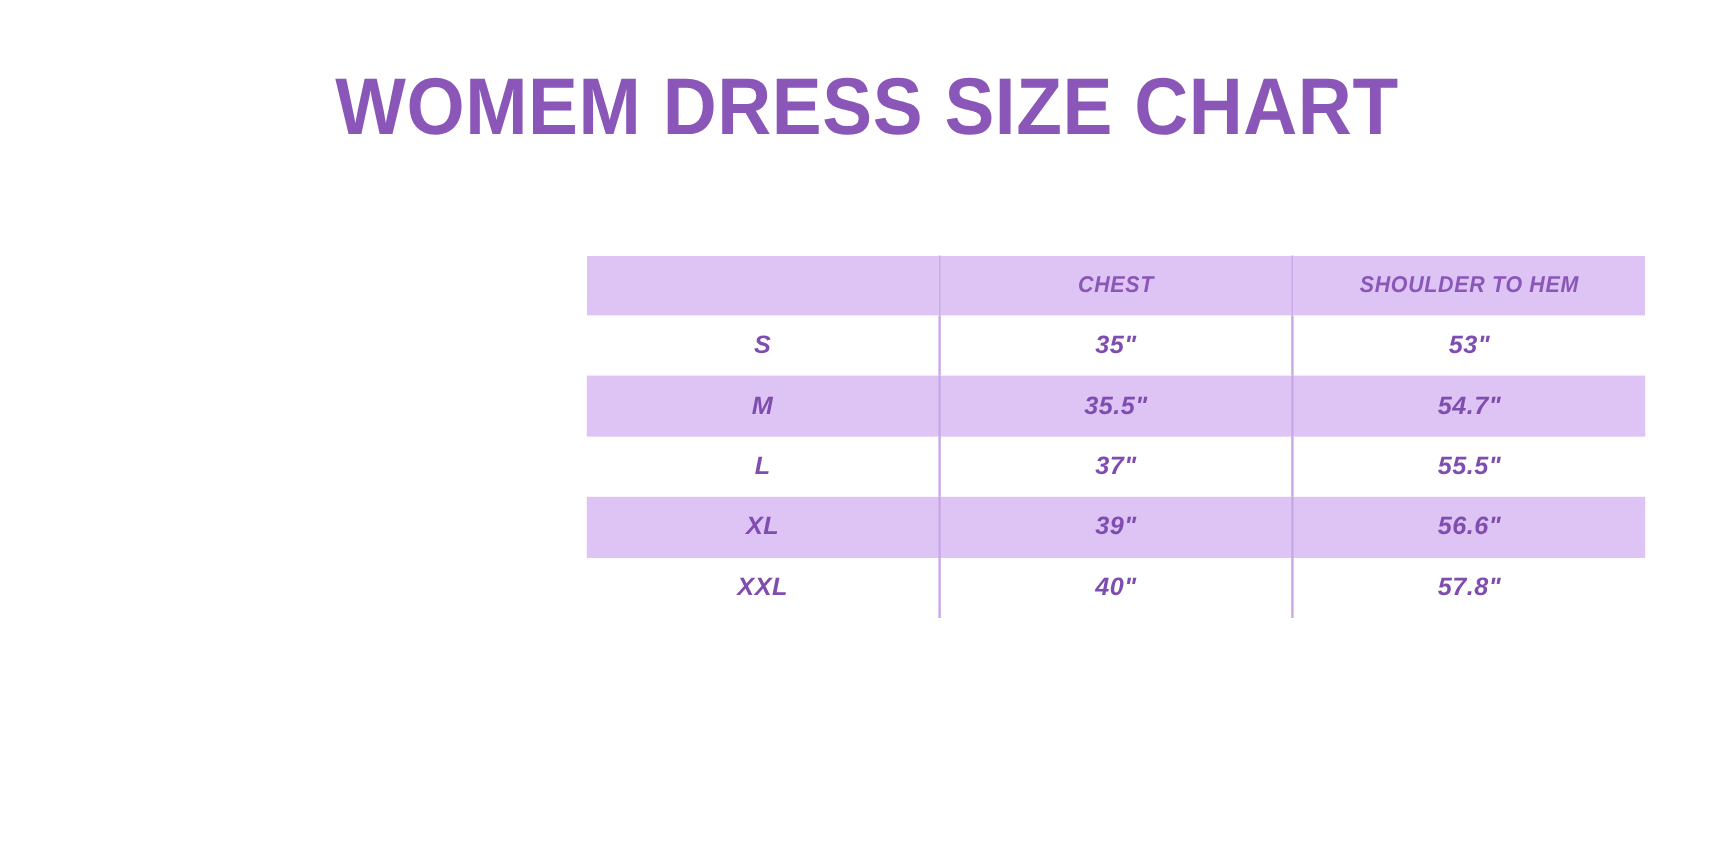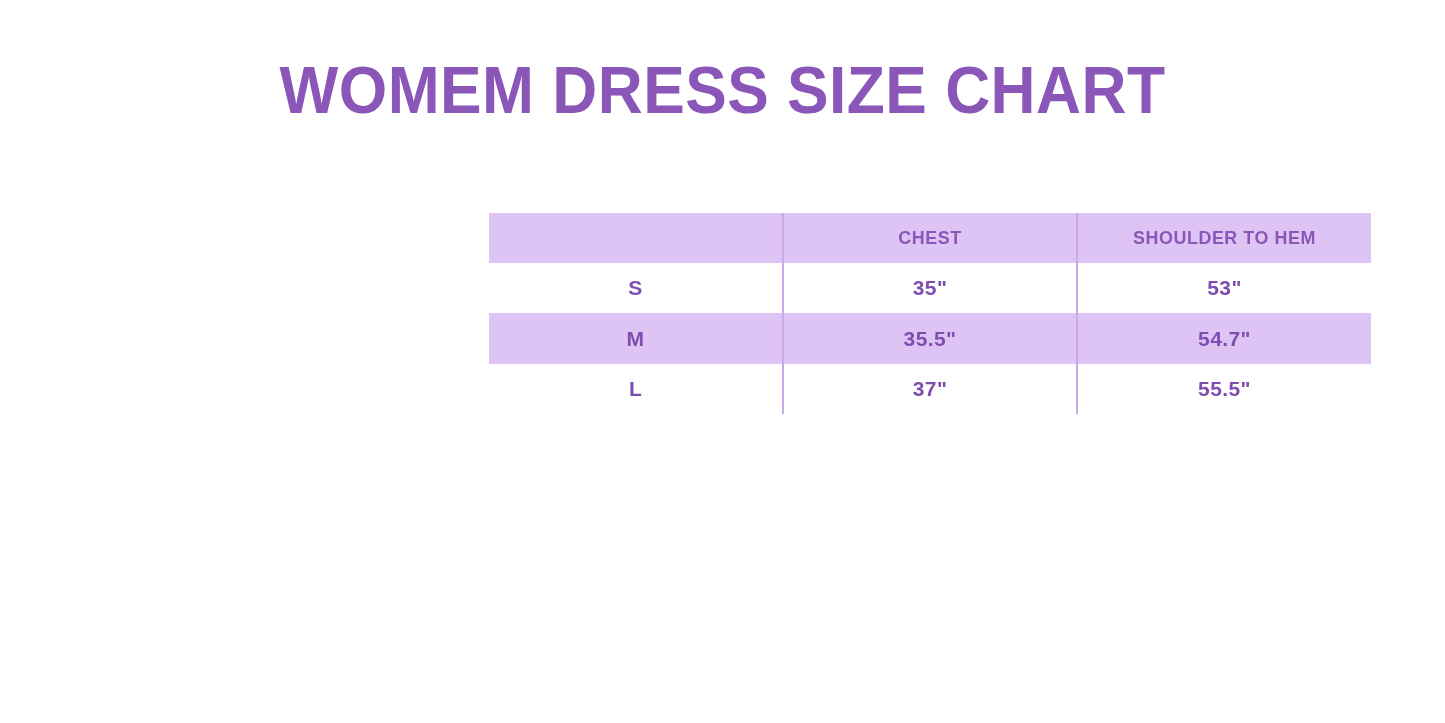--- a/index.html
+++ b/index.html
@@ -40,20 +40,21 @@
     white-space: nowrap;
   }
 
   
   #size-table-wrap {
     position: absolute;
     left: 489px;
     top: 213px;
     width: 882px;
     height: 353px;
+    font-style: italic;
   }
 
   table.size-table {
     width: 882px;
     border-collapse: collapse;
     table-layout: fixed;
   }
 
   table.size-table col.col-size      { width: 294px; }
   table.size-table col.col-chest     { width: 294px; }
@@ -142,19 +143,29 @@
           <td class="sep">35.5"</td>
           <td class="sep">54.7"</td>
         </tr>
 
         <tr class="row-odd">
           <td class="cell-size">L</td>
           <td class="sep">37"</td>
           <td class="sep">55.5"</td>
         </tr>
 
+        <tr class="row-even">
+          <td class="cell-size">XL</td>
+          <td class="sep">39"</td>
+          <td class="sep">56.6"</td>
+        </tr>
 
+        <tr class="row-odd">
+          <td class="cell-size">XXL</td>
+          <td class="sep">40"</td>
+          <td class="sep">57.8"</td>
+        </tr>
 
       </tbody>
     </table>
   </div>
 
 </div>
 
 </body></html>

